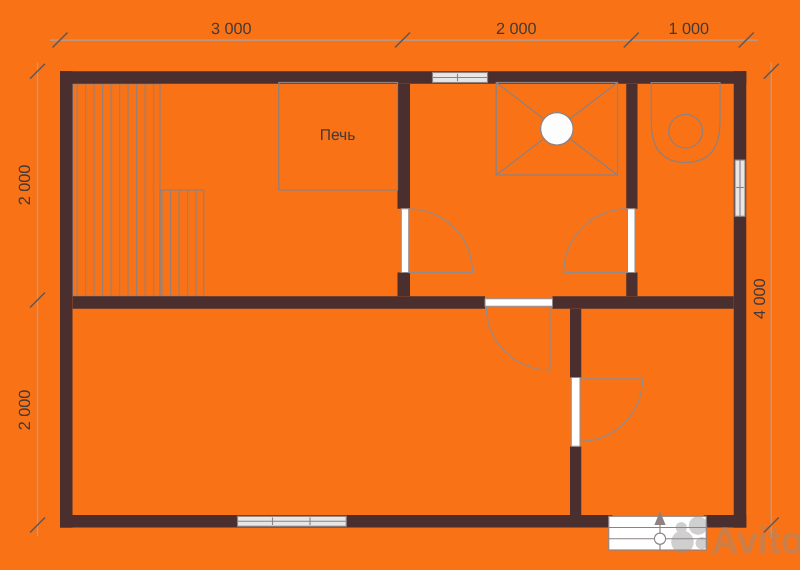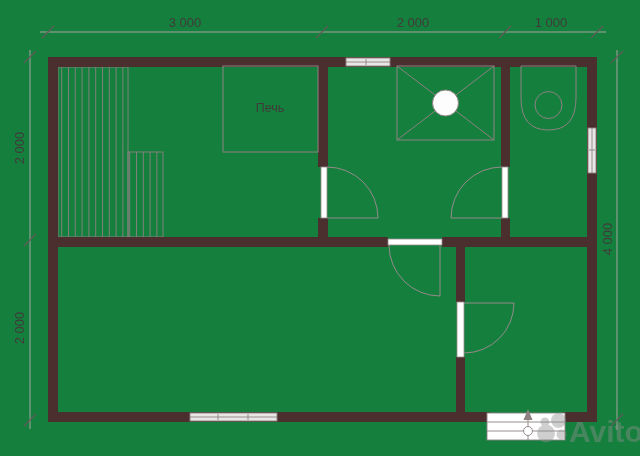--- a/index.html
+++ b/index.html
@@ -1,16 +1,16 @@
 <!DOCTYPE html>
 <html><head>
 <meta charset="utf-8">
 <style>
   html,body{margin:0;padding:0;background:#ffffff;}
-  .stage{position:relative;width:640px;height:456px;background:#15803d;overflow:hidden;
+  .stage{position:relative;width:640px;height:456px;background:#f97316;overflow:hidden;
          font-family:"Liberation Sans", sans-serif;}
   svg{display:block;}
   text{font-family:"Liberation Sans", sans-serif;}
   .dim-text{font-size:13px;fill:#413a3a;}
   .stove-text{font-size:12.5px;fill:#413a3a;}
   .wm-text{font-size:30px;font-weight:bold;fill:#8f8f8f;}
 </style>
 </head>
 <body>
 

